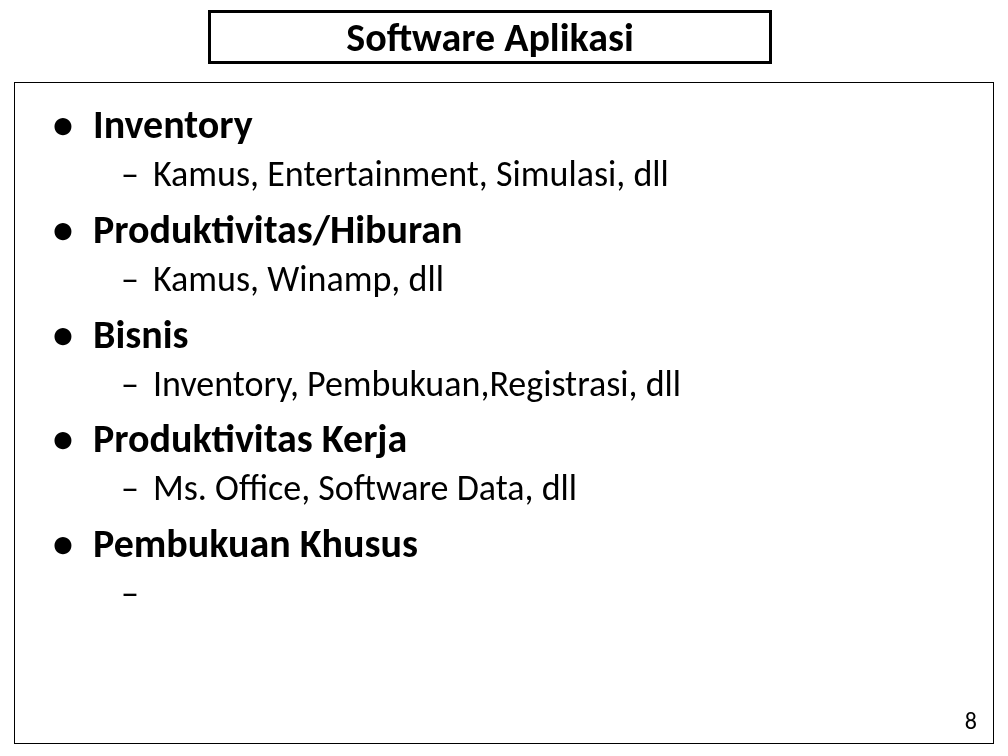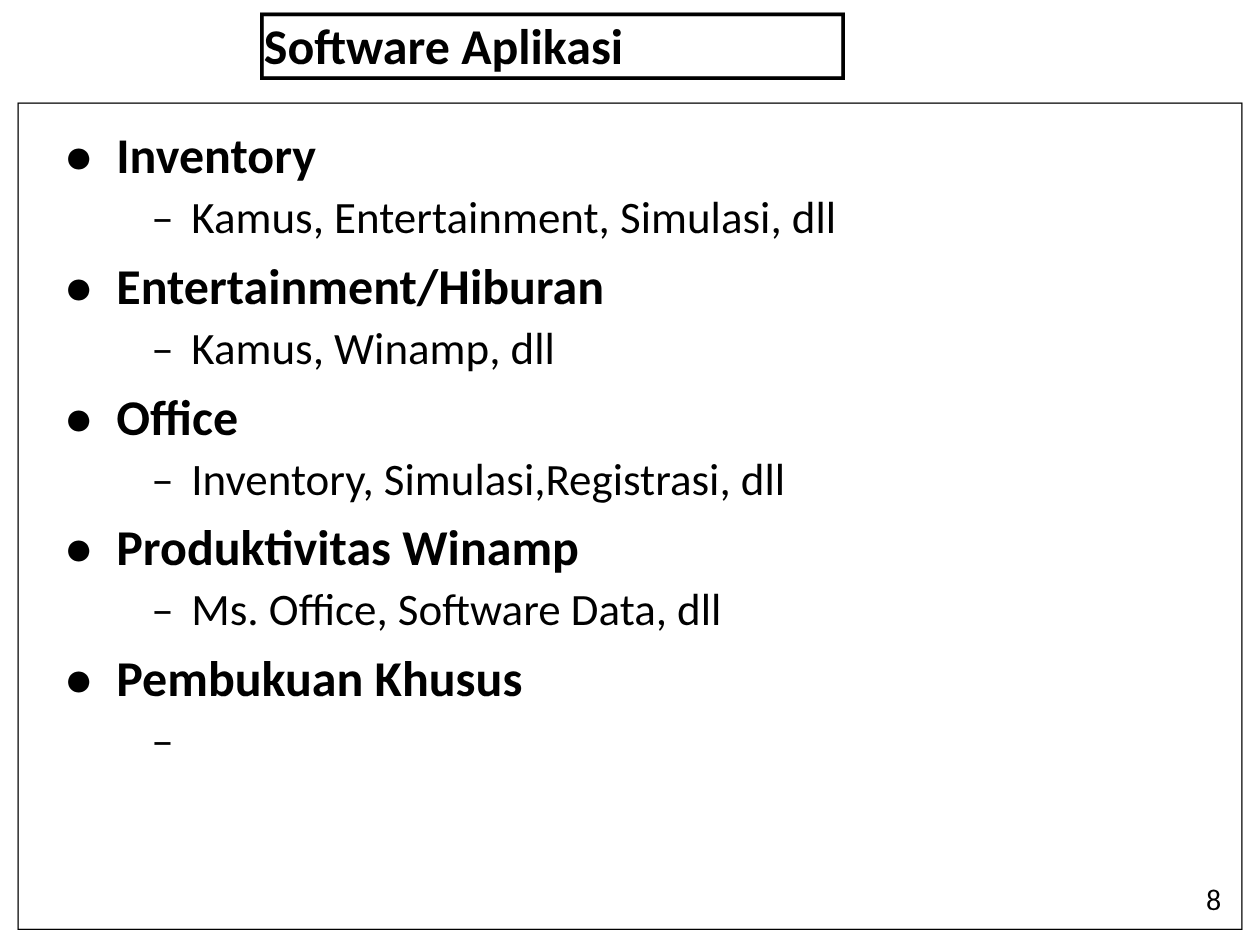--- a/index.html
+++ b/index.html
@@ -8,26 +8,26 @@
       height: 756px;
       background: #fff;
       font-family: Calibri, "Segoe UI", Arial, sans-serif;
       color: #000;
       position: relative;
     }
     .title-box {
       position: absolute;
       top: 10px;
       left: 208px;
-      width: 468px;
+      width: 564px;
       height: 54px;
       border: 3px solid #000;
       display: flex;
       align-items: center;
-      justify-content: flex-start;
+      justify-content: center;
     }
     .title {
       font-size: 40px;
       font-weight: bold;
     }
     .content-box {
       position: absolute;
       top: 82px;
       left: 14px;
       width: 980px;
@@ -89,43 +89,43 @@
     </div>
     <div class="sub-line">
       <span class="dash">–</span>
       <span>Kamus, Entertainment, Simulasi, dll</span>
     </div>
   </div>
 
   <div class="item">
     <div class="main-line">
       <span class="bullet">•</span>
-      <span>Entertainment/Hiburan</span>
+      <span>Produktivitas/Hiburan</span>
     </div>
     <div class="sub-line">
       <span class="dash">–</span>
       <span>Kamus, Winamp, dll</span>
     </div>
   </div>
 
   <div class="item">
     <div class="main-line">
       <span class="bullet">•</span>
-      <span>Office</span>
+      <span>Bisnis</span>
     </div>
     <div class="sub-line">
       <span class="dash">–</span>
-      <span>Inventory, Simulasi,Registrasi, dll</span>
+      <span>Inventory, Pembukuan,Registrasi, dll</span>
     </div>
   </div>
 
   <div class="item">
     <div class="main-line">
       <span class="bullet">•</span>
-      <span>Produktivitas Winamp</span>
+      <span>Produktivitas Kerja</span>
     </div>
     <div class="sub-line">
       <span class="dash">–</span>
       <span>Ms. Office, Software Data, dll</span>
     </div>
   </div>
 
   <div class="item">
     <div class="main-line">
       <span class="bullet">•</span>

